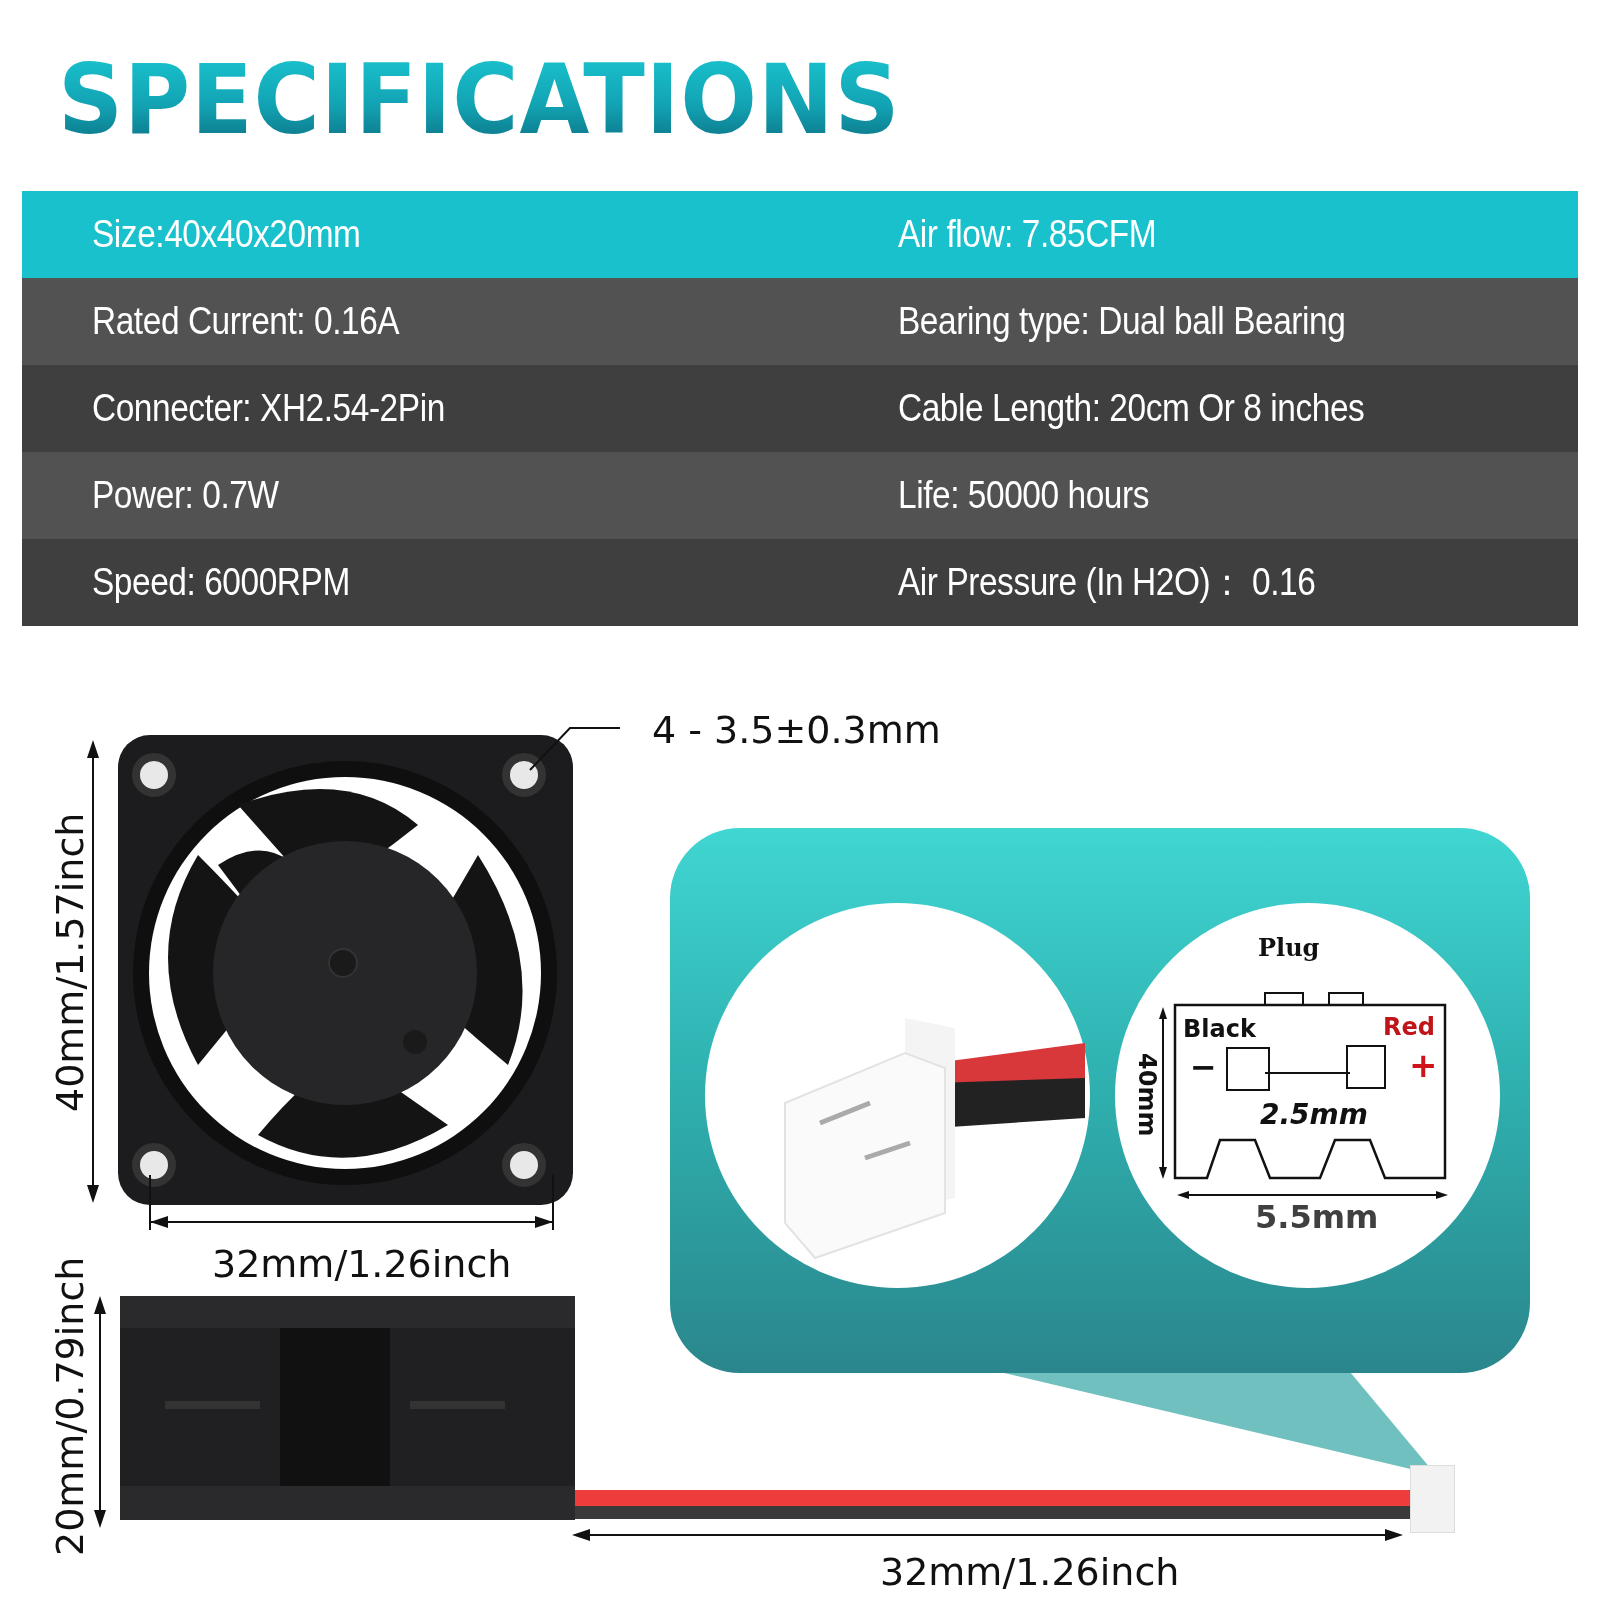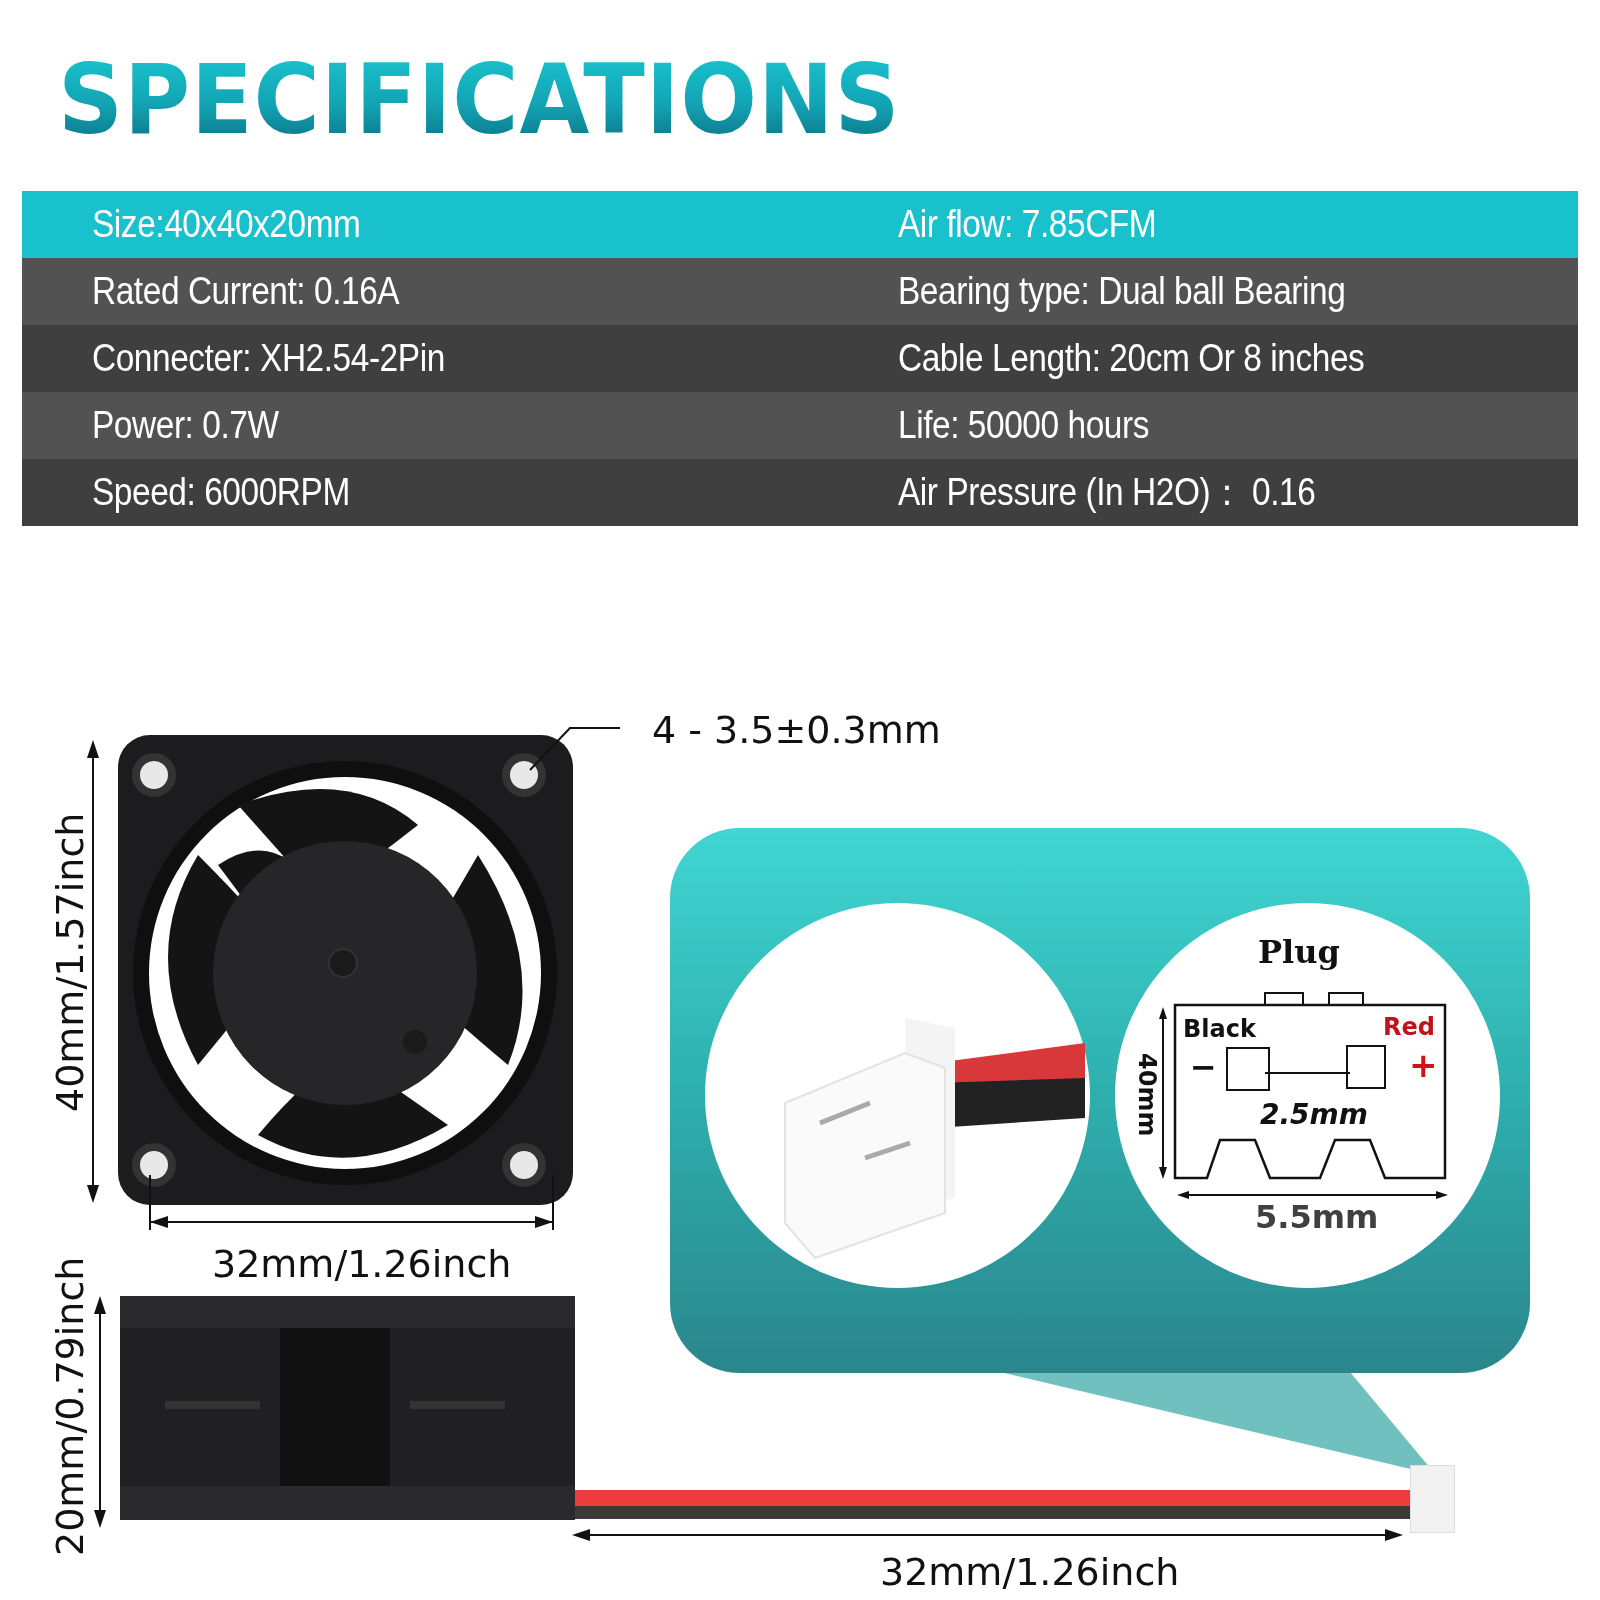--- a/index.html
+++ b/index.html
@@ -9,21 +9,21 @@
   .title {
     position: absolute; left: 58px; top: 52px;
     font-family: "DejaVu Sans", sans-serif; font-weight: bold;
     font-size: 96px; letter-spacing: 1px; line-height: 1;
     background: linear-gradient(180deg, #1ac4cf 0%, #12a3b3 55%, #0b7184 100%);
     -webkit-background-clip: text; background-clip: text; color: transparent;
     transform: scaleX(0.94); transform-origin: left center;
   }
 
   .spec-table { position: absolute; left: 22px; top: 191px; width: 1556px; }
-  .spec-row { height: 67px; display: flex; align-items: center; }
+  .spec-row { height: 87px; display: flex; align-items: center; }
   .spec-row.r0 { background: #18c1cc; }
   .spec-row.dark { background: #3f3f3f; }
   .spec-row.light { background: #525252; }
   .spec-cell {
     color: #ffffff; font-size: 38px; letter-spacing: -0.5px;
     font-family: "Liberation Sans", sans-serif;
     transform: scaleX(0.88); transform-origin: left center; white-space: nowrap;
   }
   .spec-cell.left { position: absolute; left: 70px; }
   .spec-cell.right { position: absolute; left: 876px; }
@@ -169,21 +169,21 @@
       <rect x="112" y="145" width="42" height="42" fill="none" stroke="#111" stroke-width="2"></rect>
       <rect x="232" y="143" width="38" height="42" fill="none" stroke="#111" stroke-width="2"></rect>
       <line x1="150" y1="170" x2="235" y2="170" stroke="#111" stroke-width="2"></line>
       <line x1="48" y1="108" x2="48" y2="272" stroke="#111" stroke-width="2"></line>
       <polygon points="48,104 44,116 52,116" fill="#111"></polygon>
       <polygon points="48,276 44,264 52,264" fill="#111"></polygon>
       <line x1="65" y1="292" x2="330" y2="292" stroke="#111" stroke-width="2"></line>
       <polygon points="62,292 74,288 74,296" fill="#111"></polygon>
       <polygon points="333,292 321,288 321,296" fill="#111"></polygon>
     </svg>
-    <div style="position:absolute; left:143px; top:30px; font-family:'DejaVu Serif',serif; font-weight:bold; font-size:32px; color:#111;">Plug</div>
+    <div style="position:absolute; left:143px; top:30px; font-family:'DejaVu Serif',serif; font-weight:bold; font-size:24px; color:#111;">Plug</div>
     <div style="position:absolute; left:68px; top:112px; font-family:'DejaVu Sans',sans-serif; font-weight:bold; font-size:24px; color:#111;">Black</div>
     <div style="position:absolute; left:268px; top:110px; font-family:'DejaVu Sans',sans-serif; font-weight:bold; font-size:24px; color:#c0141b;">Red</div>
     <div style="position:absolute; left:75px; top:145px; font-family:'DejaVu Sans',sans-serif; font-weight:bold; font-size:32px; color:#111;">−</div>
     <div style="position:absolute; left:294px; top:142px; font-family:'DejaVu Sans',sans-serif; font-weight:bold; font-size:34px; color:#d0121b;">+</div>
     <div style="position:absolute; left:145px; top:195px; font-family:'DejaVu Sans',sans-serif; font-weight:bold; font-size:28px; color:#111;font-style:italic;">2.5mm</div>
     <div style="position:absolute; left:140px; top:295px; font-family:'DejaVu Sans',sans-serif; font-weight:bold; font-size:32px; color:#404040;">5.5mm</div>
     <div style="position:absolute; left:16px; top:150px; font-family:'DejaVu Sans',sans-serif; font-weight:bold; font-size:24px; color:#111; transform: rotate(90deg); transform-origin: left top; left:46px;">40mm</div>
   </div>
 </div>
 

